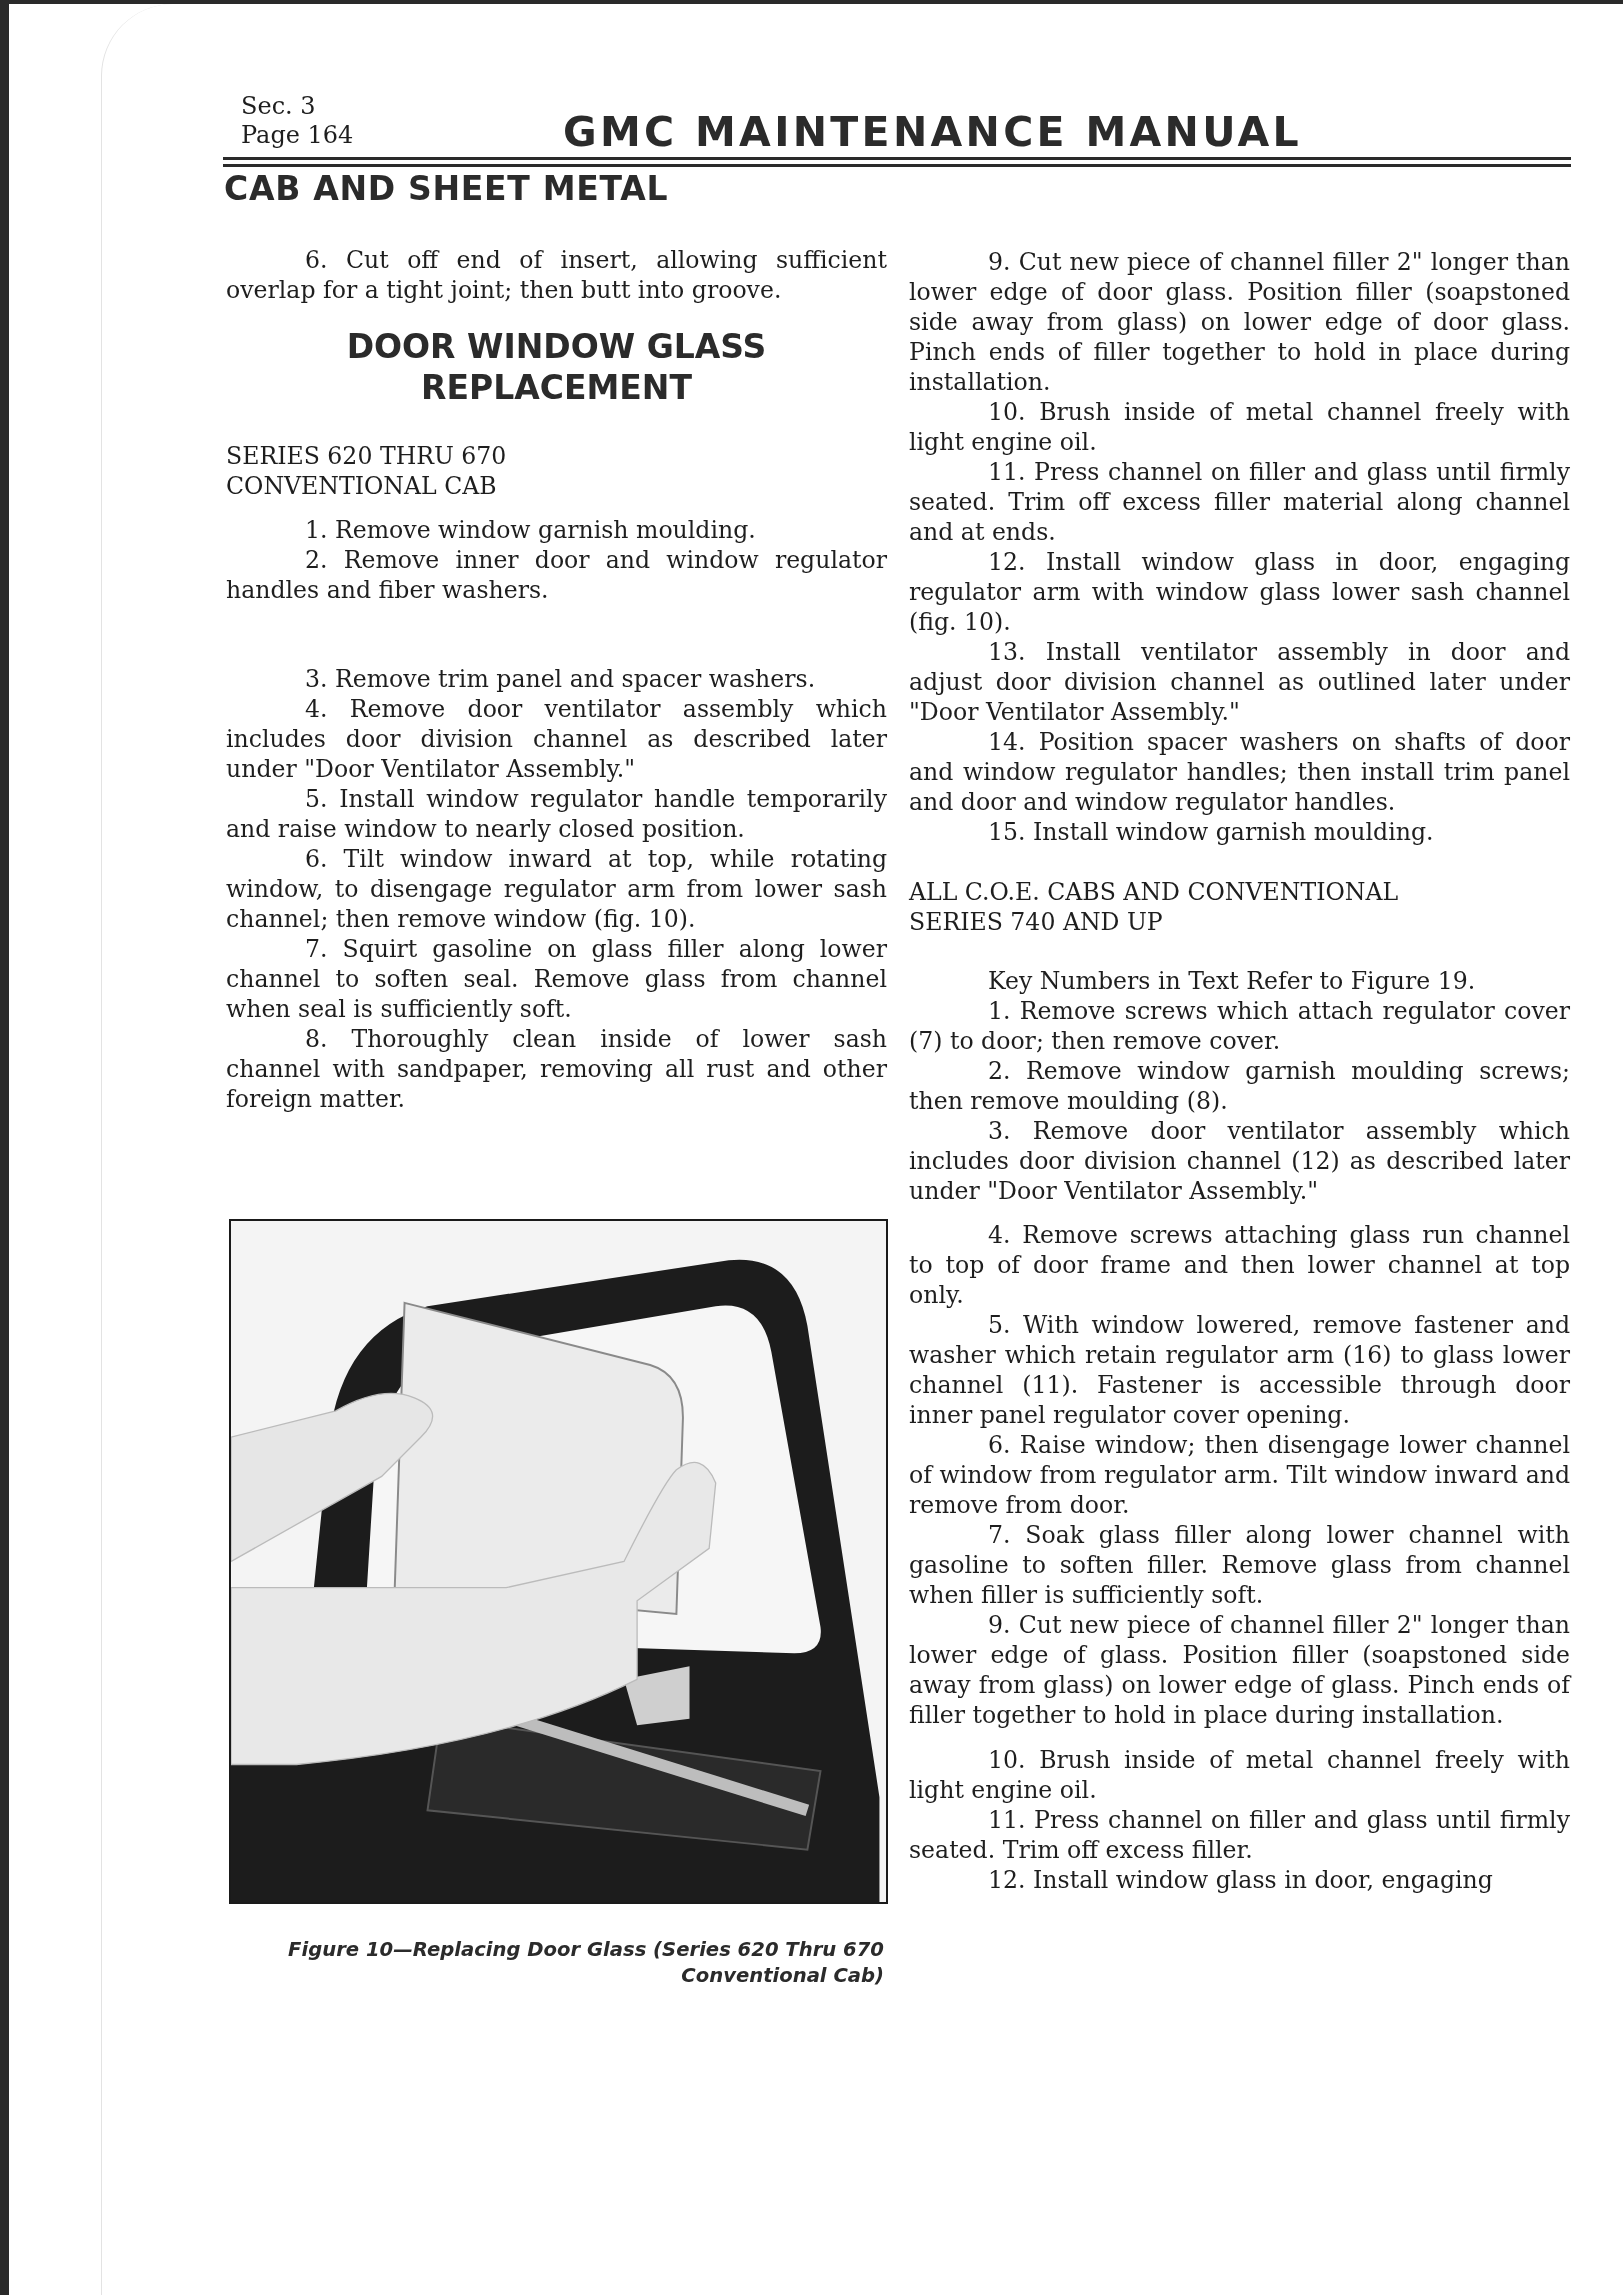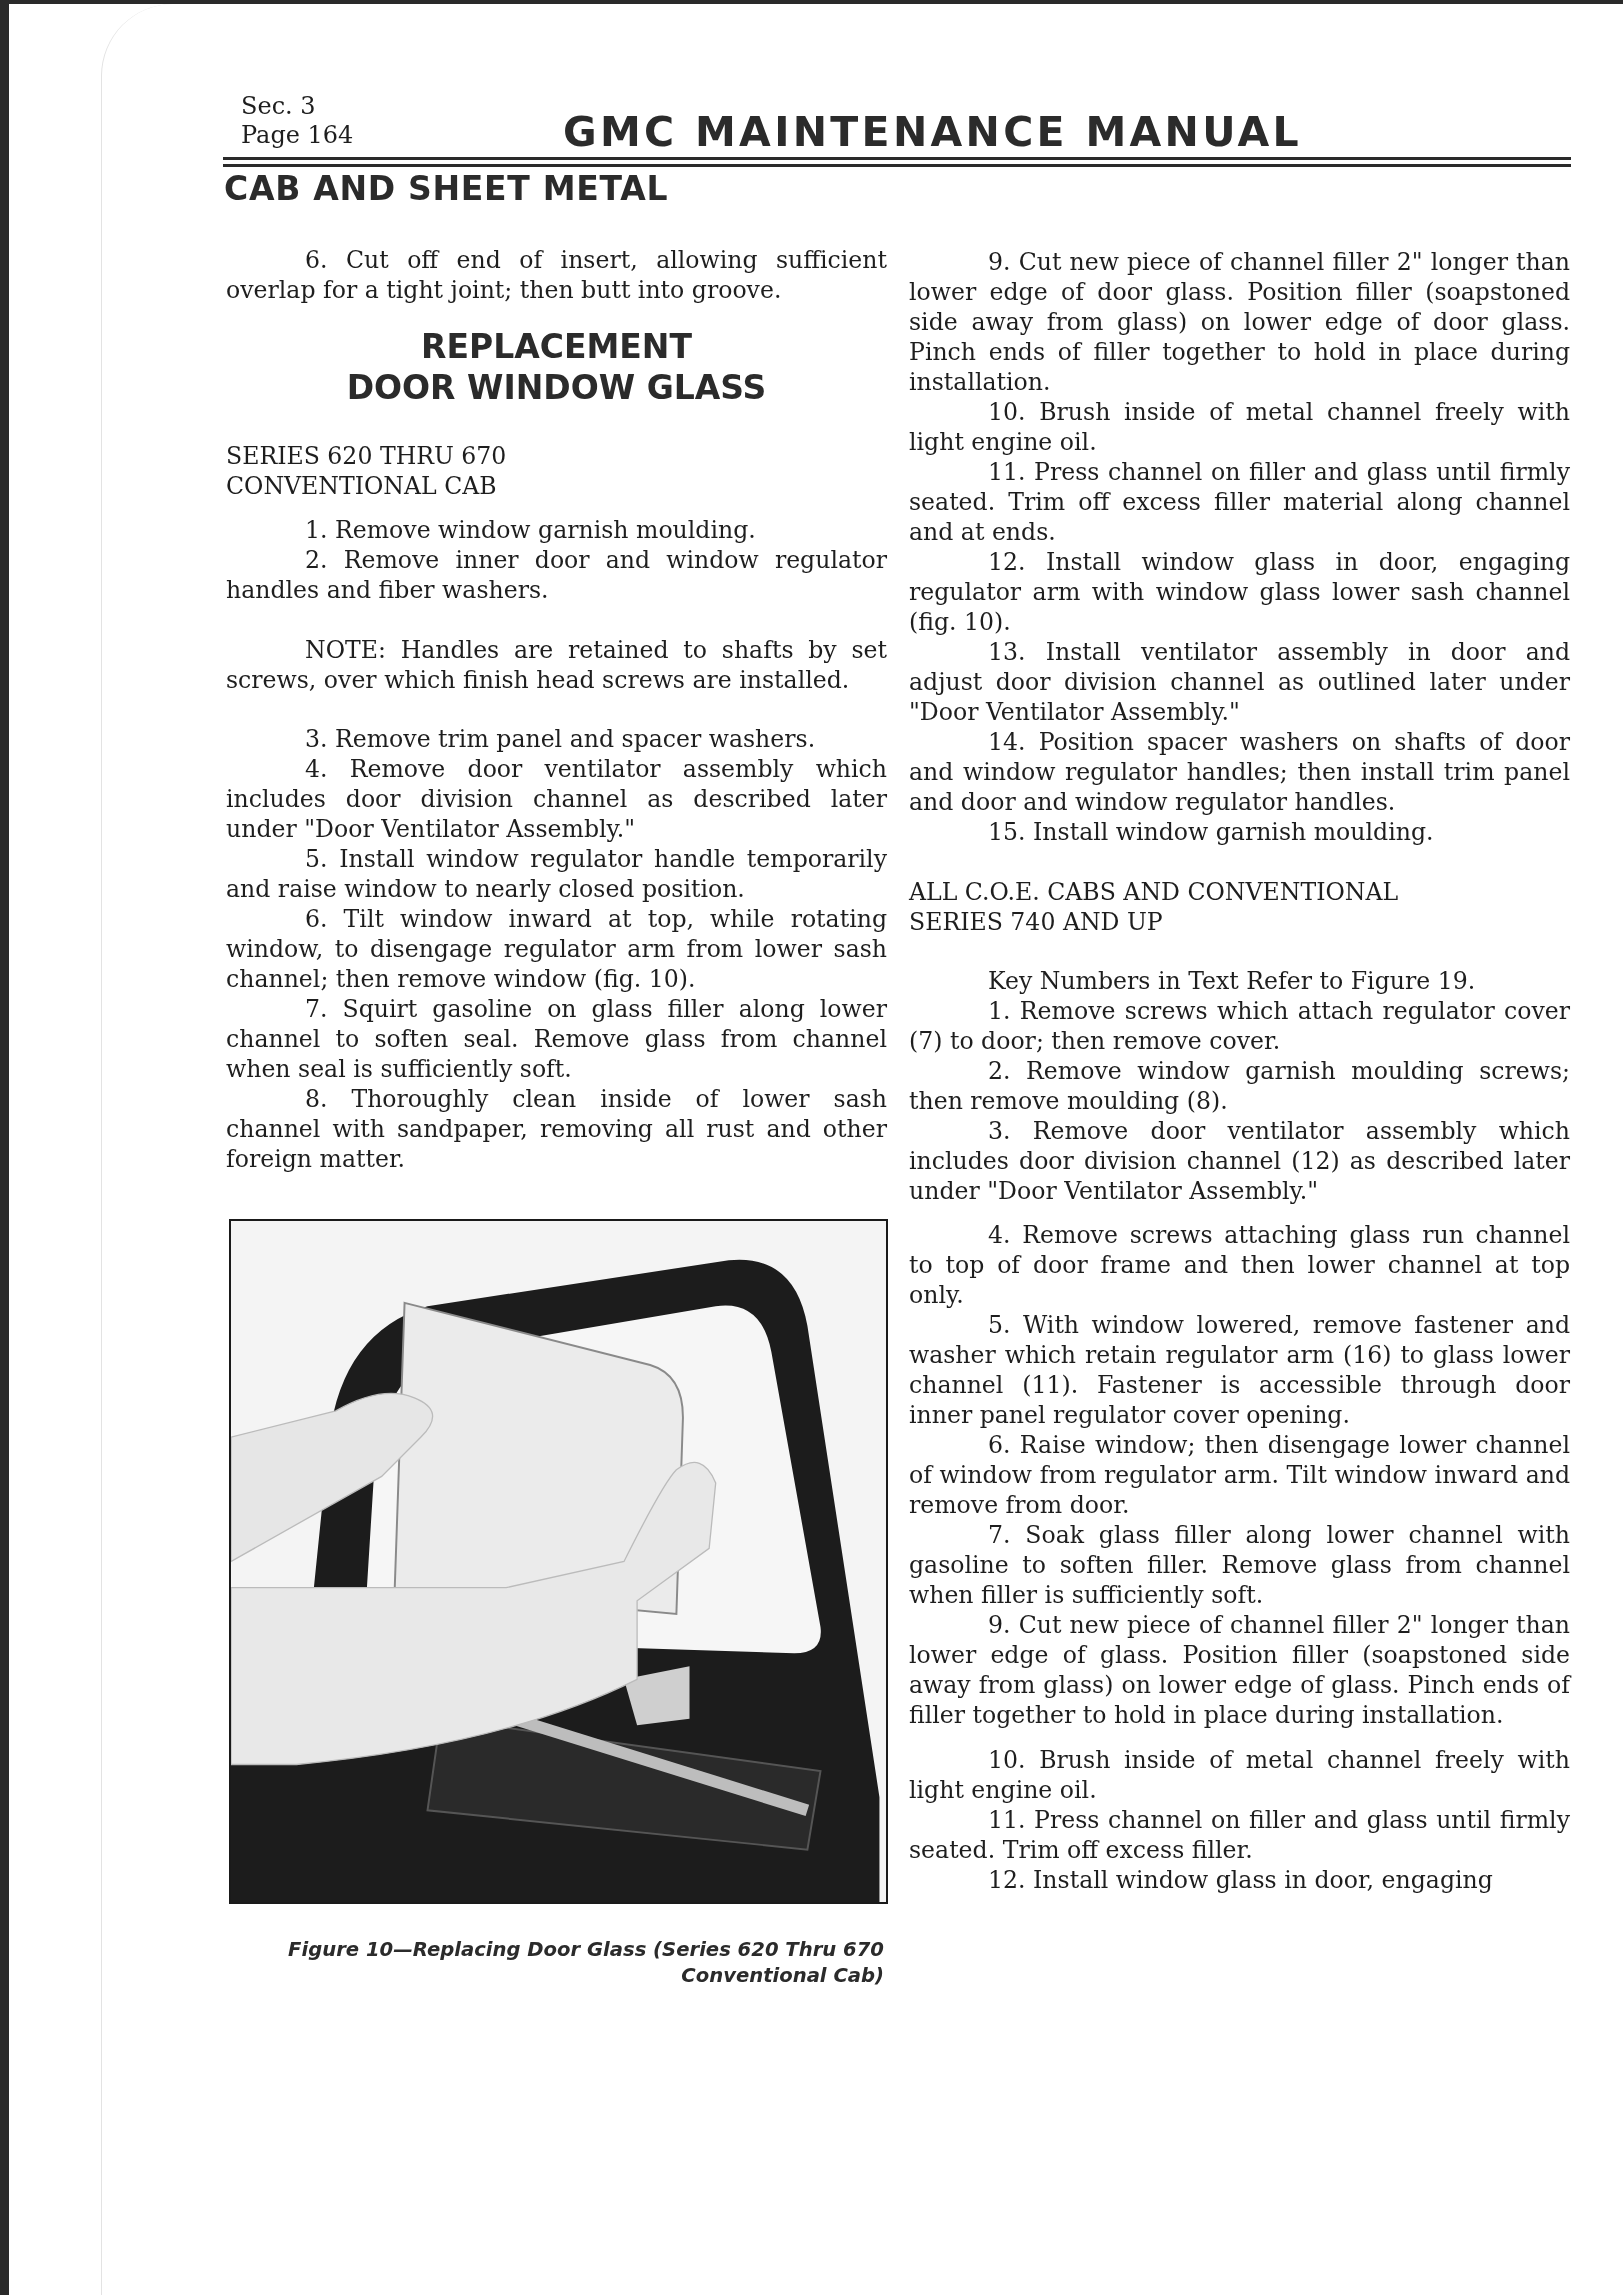--- a/index.html
+++ b/index.html
@@ -60,32 +60,31 @@
   <div class="page-line">Page 164</div>
 </div>
 <div class="manual-title">GMC MAINTENANCE MANUAL</div>
 <div class="rule-1"></div>
 <div class="rule-2"></div>
 <div class="section-title">CAB AND SHEET METAL</div>
 
 <div class="col col-left">
   <p class="indent">6. Cut off end of insert, allowing sufficient overlap for a tight joint; then butt into groove.</p>
   <div class="subhead">
+    <div>DOOR WINDOW GLASS</div>
     <div>REPLACEMENT</div>
-    <div>DOOR WINDOW GLASS</div>
   </div>
   <div class="caps">
     <div>SERIES 620 THRU 670</div>
     <div>CONVENTIONAL CAB</div>
   </div>
   <div class="gap-sm"></div>
   <p class="indent">1. Remove window garnish moulding.</p>
   <p class="indent">2. Remove inner door and window regulator handles and fiber washers.</p>
   <div class="gap-md"></div>
-  <p class="indent">NOTE: Handles are retained to shafts by set screws, over which finish head screws are installed.</p>
   <div class="gap-md"></div>
   <p class="indent">3. Remove trim panel and spacer washers.</p>
   <p class="indent">4. Remove door ventilator assembly which includes door division channel as described later under "Door Ventilator Assembly."</p>
   <p class="indent">5. Install window regulator handle temporarily and raise window to nearly closed position.</p>
   <p class="indent">6. Tilt window inward at top, while rotating window, to disengage regulator arm from lower sash channel; then remove window (fig. 10).</p>
   <p class="indent">7. Squirt gasoline on glass filler along lower channel to soften seal. Remove glass from channel when seal is sufficiently soft.</p>
   <p class="indent">8. Thoroughly clean inside of lower sash channel with sandpaper, removing all rust and other foreign matter.</p>
 </div>
 
 <div class="figure">

